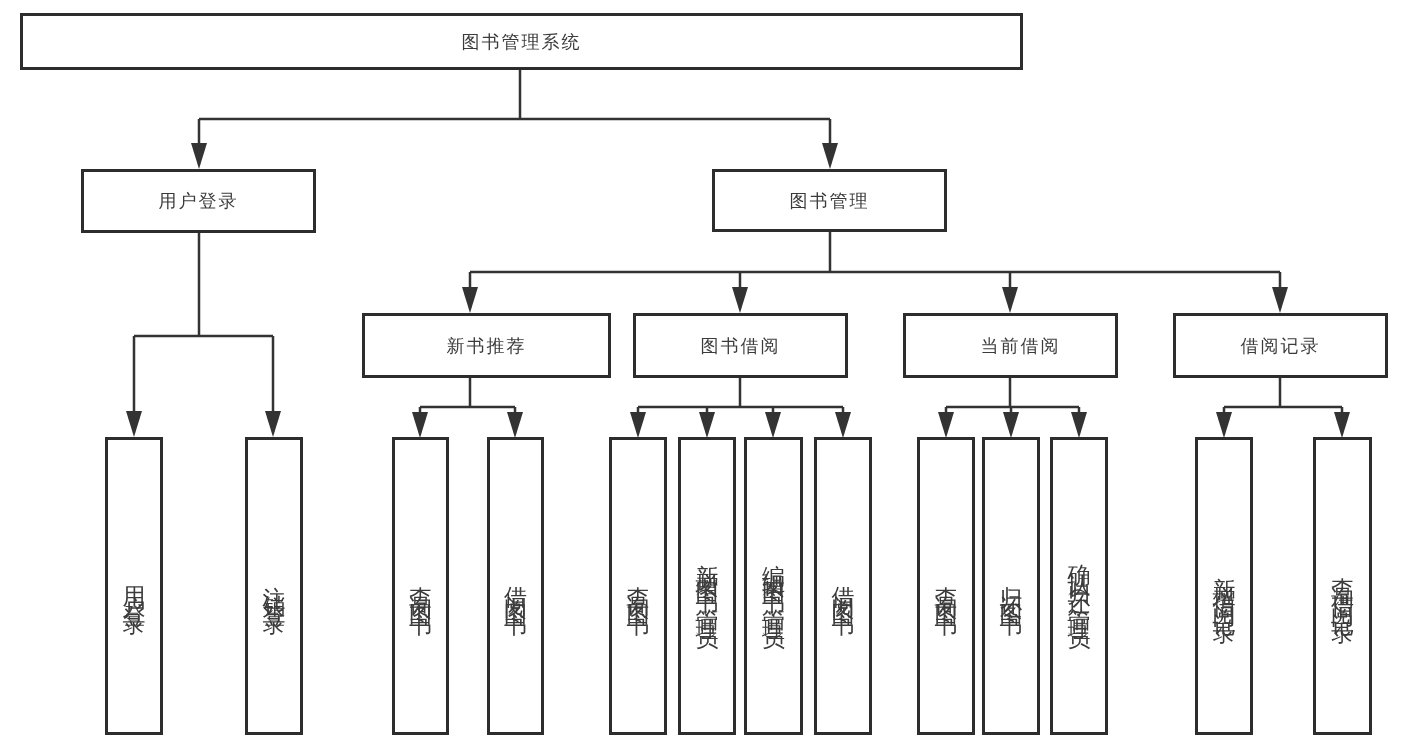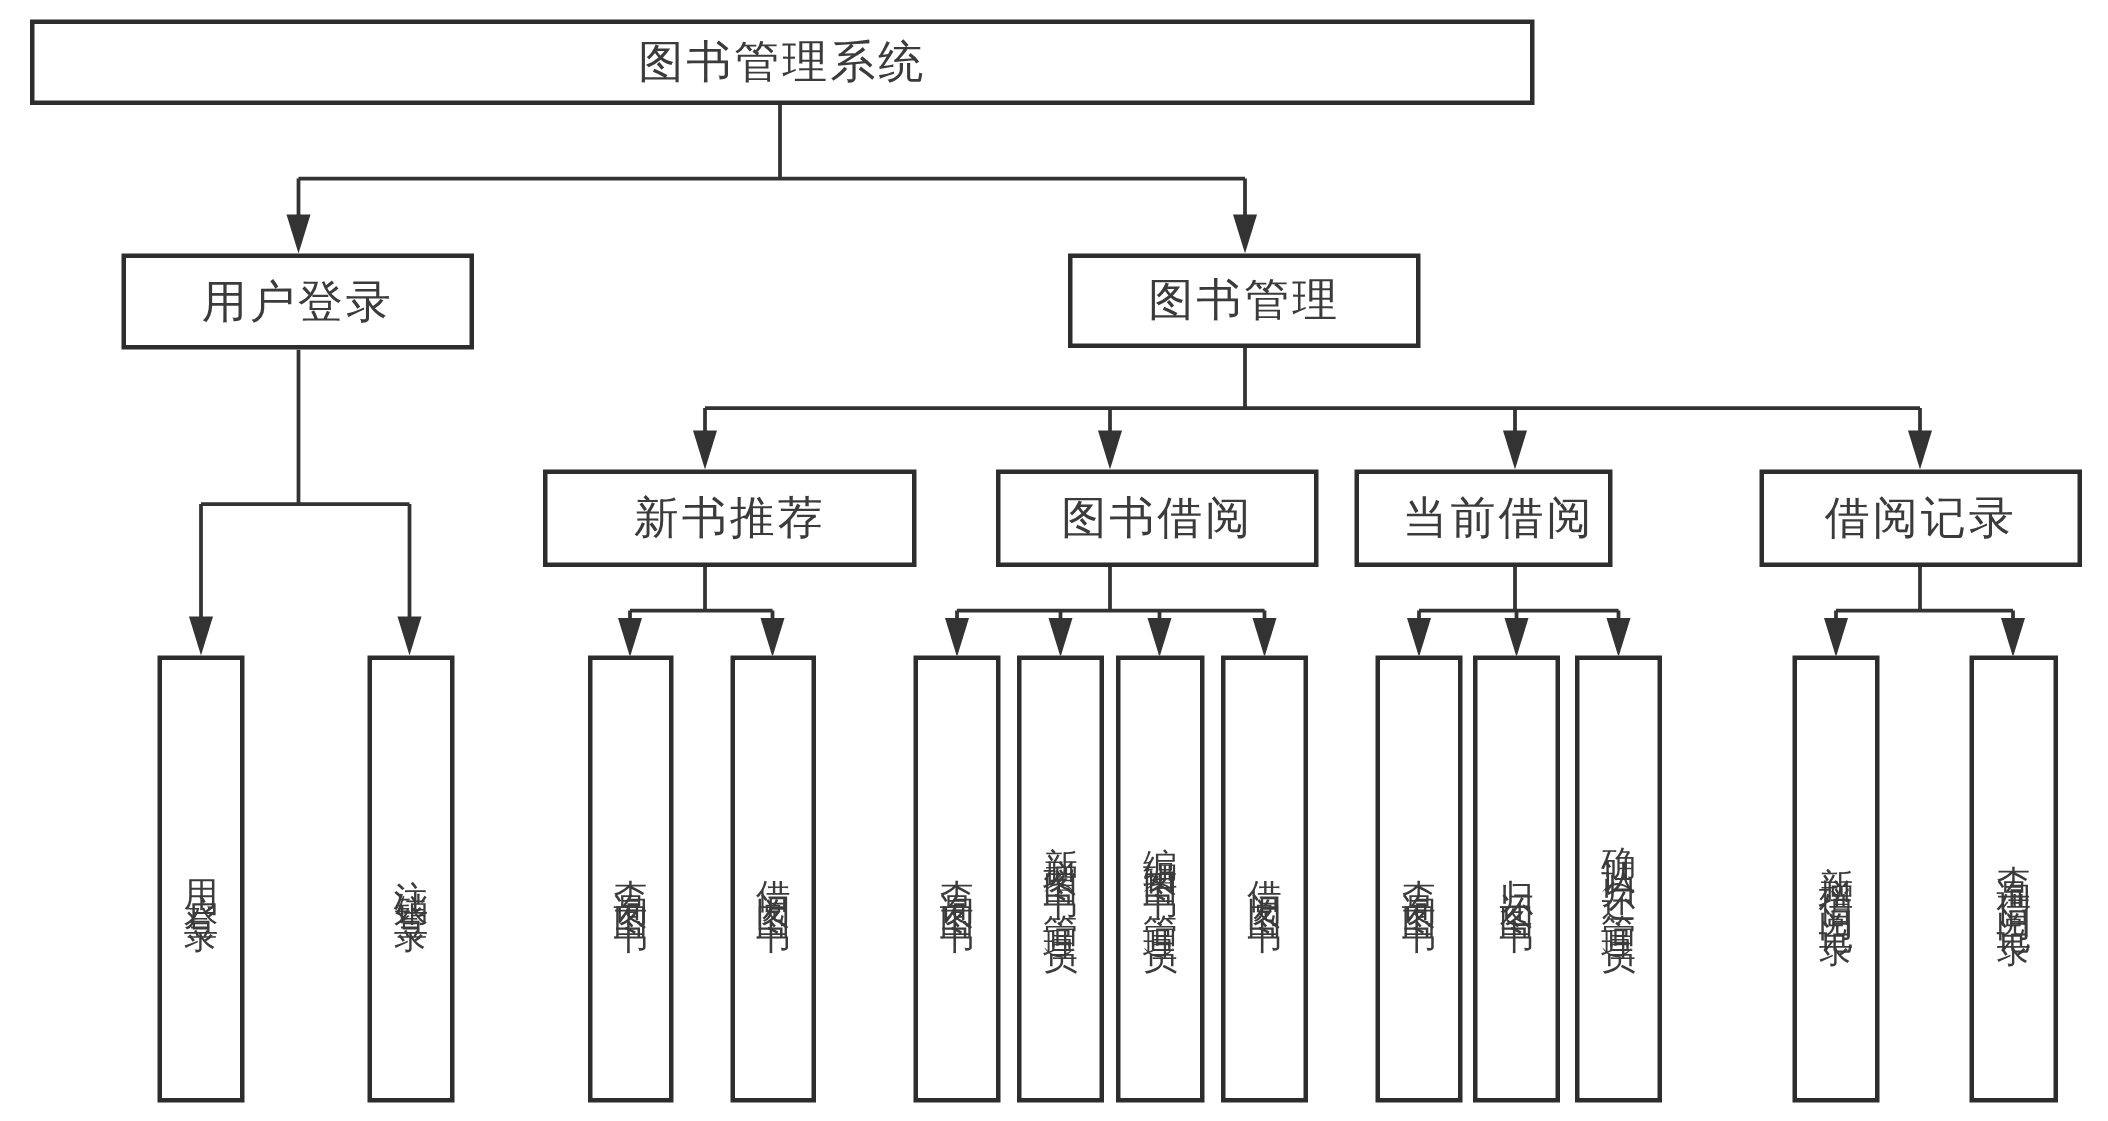--- a/index.html
+++ b/index.html
@@ -26,42 +26,42 @@
     position: absolute;
     box-sizing: border-box;
     border: 3px solid #2d2d2d;
     background: #ffffff;
     display: flex;
     align-items: center;
     justify-content: center;
     z-index: 2;
   }
   .h-label {
-    font-size: 30px;
+    font-size: 18px;
     letter-spacing: 2px;
     white-space: nowrap;
   }
   .leaf {
     top: 437px;
     height: 298px;
   }
   .v-label {
     writing-mode: vertical-rl;
     text-orientation: mixed;
     font-size: 23px;
     letter-spacing: 9px;
     line-height: 1;
   }
   
   .node-root        { left: 20px;   top: 13px;  width: 1003px; height: 57px; }
   .node-user-login  { left: 81px;   top: 169px; width: 235px;  height: 64px; }
   .node-book-mgmt   { left: 712px;  top: 169px; width: 235px;  height: 63px; }
   .node-new-book    { left: 362px;  top: 313px; width: 249px;  height: 65px; }
-  .node-borrow      { left: 664px;  top: 313px; width: 215px;  height: 65px; text-align: right; }
-  .node-current     { left: 903px;  top: 313px; width: 172px;  height: 65px; padding-left: 20px; }
+  .node-borrow      { left: 633px;  top: 313px; width: 215px;  height: 65px; text-align: right; }
+  .node-current     { left: 903px;  top: 313px; width: 215px;  height: 65px; padding-left: 20px; }
   .node-records     { left: 1173px; top: 313px; width: 215px;  height: 65px; }
 
   .leaf-a1 { left: 105px;  width: 58px; }
   .leaf-a2 { left: 245px;  width: 58px; }
   .leaf-b1 { left: 392px;  width: 57px; }
   .leaf-b2 { left: 487px;  width: 57px; }
   .leaf-c1 { left: 609px;  width: 58px; }
   .leaf-c2 { left: 678px;  width: 58px; }
   .leaf-c3 { left: 744px;  width: 59px; }
   .leaf-c4 { left: 814px;  width: 58px; }

